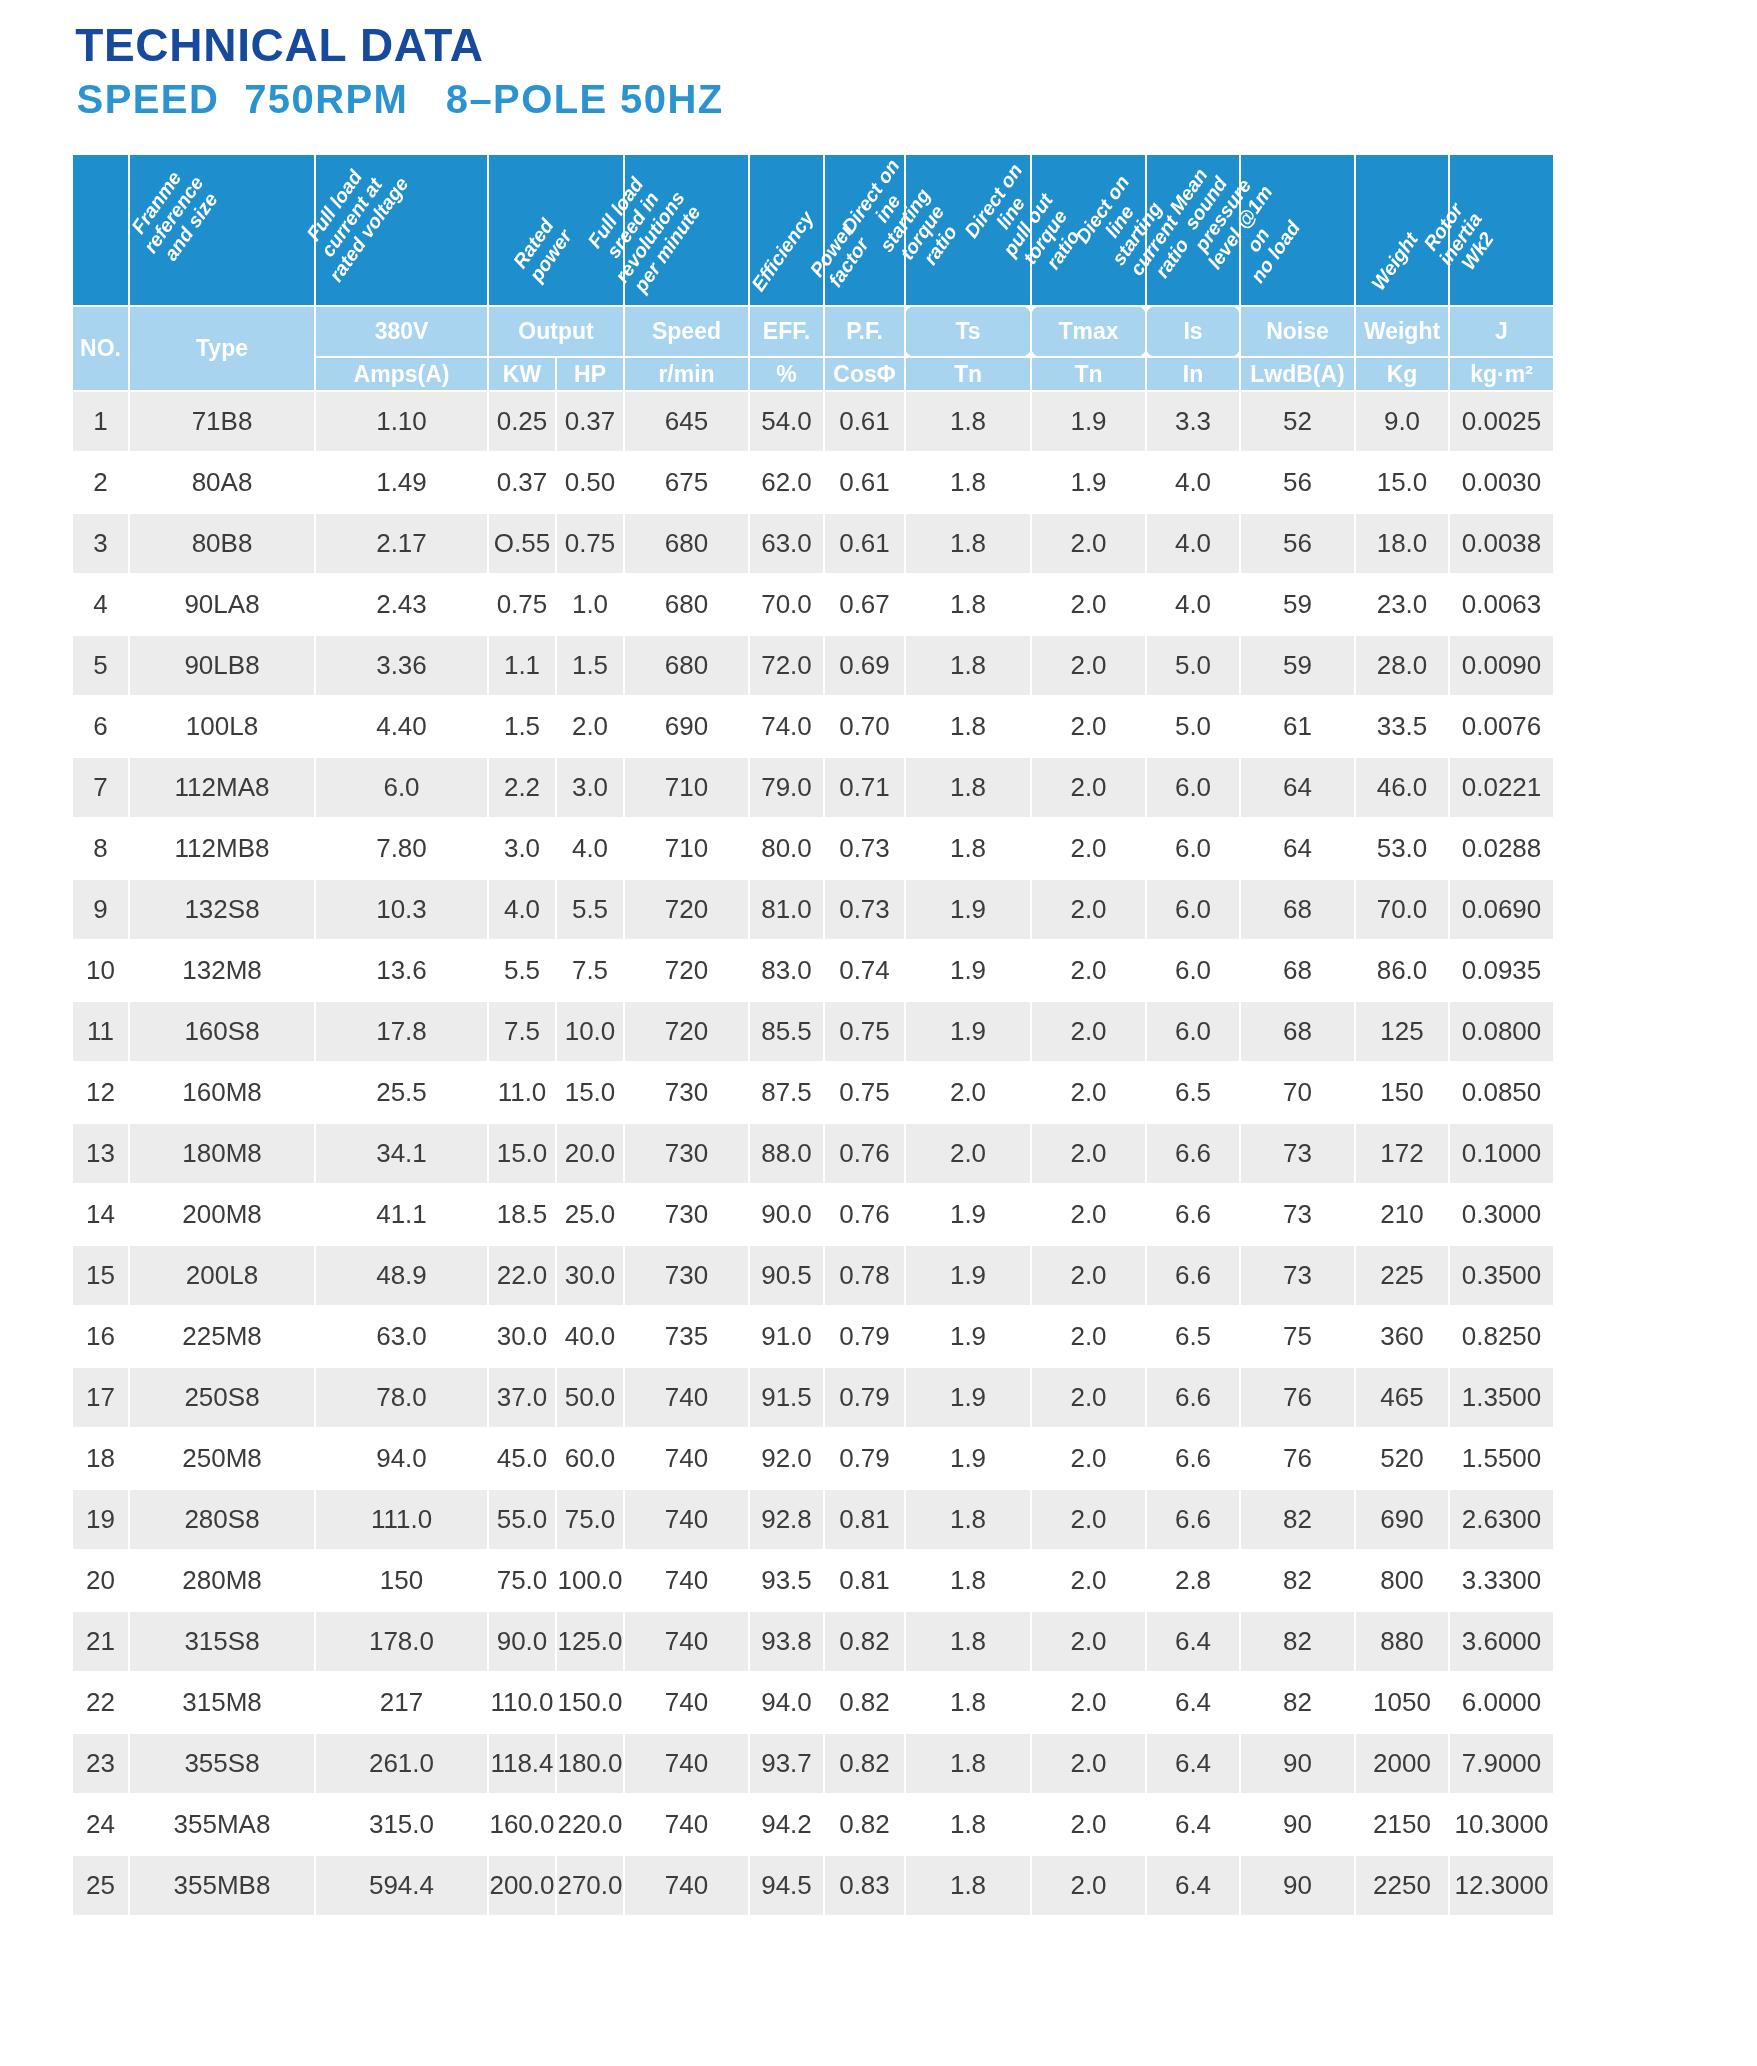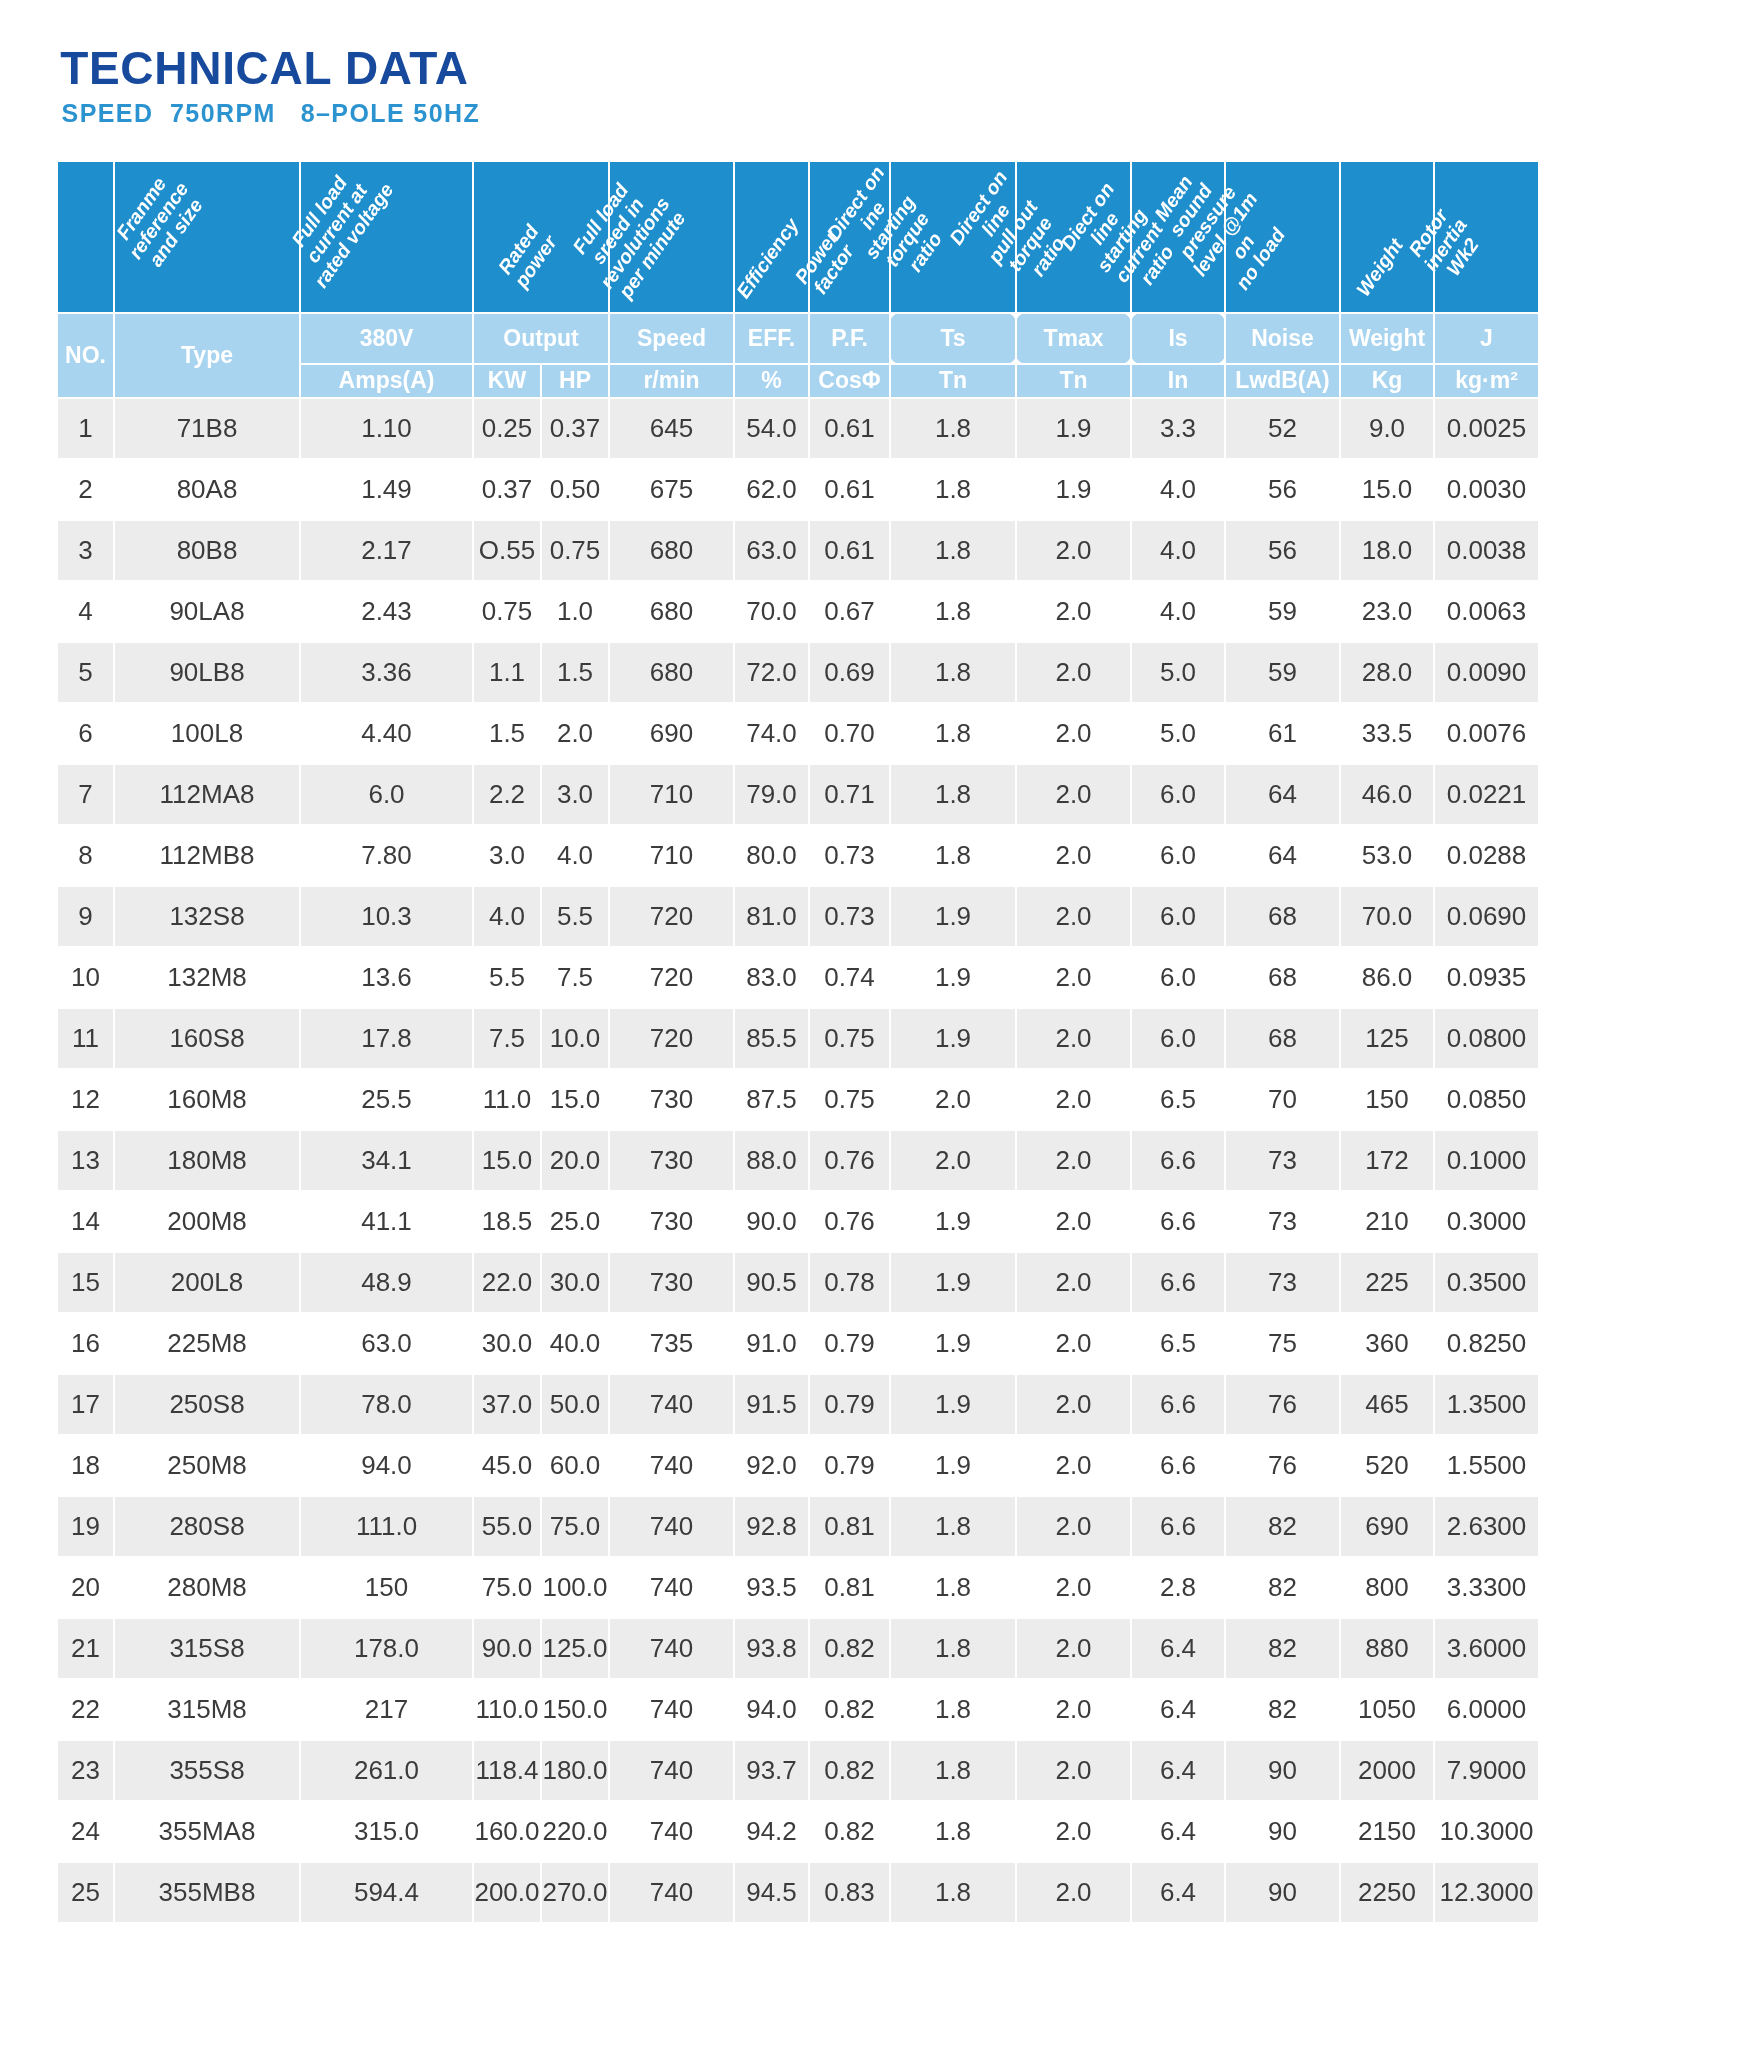--- a/index.html
+++ b/index.html
@@ -11,29 +11,29 @@
     --c-row-base:#ffffff;
     --c-text:#3b3b3b;
     --c-header-text:#ffffff;
   }
   html,body{margin:0;padding:0;background:#fff;}
   body{
     width:1757px;height:2066px;position:relative;
     font-family:"Liberation Sans",sans-serif;
     -webkit-font-smoothing:antialiased;
   }
-  .page{padding-left:56px;padding-top:19.6px;margin-top:23px;}
+  .page{padding-left:71px;padding-top:19.6px;}
   .page-title{
     margin-left:4.2px;
     font-size:46px;font-weight:bold;letter-spacing:0.7px;
     color:var(--c-title);line-height:1.1;
   }
   .page-subtitle{
     margin-left:5.6px;margin-top:7px;
-    font-size:25px;font-weight:bold;letter-spacing:1.4px;
+    font-size:40px;font-weight:bold;letter-spacing:1.4px;
     color:var(--c-subtitle);white-space:pre;line-height:1.1;
   }
   table.tech{
     margin-top:32px;
     border-collapse:collapse;table-layout:fixed;
     width:1482px;
   }
   table.tech td,table.tech th{
     border:2.8px solid #fff;padding:0;margin:0;
     text-align:center;vertical-align:middle;

